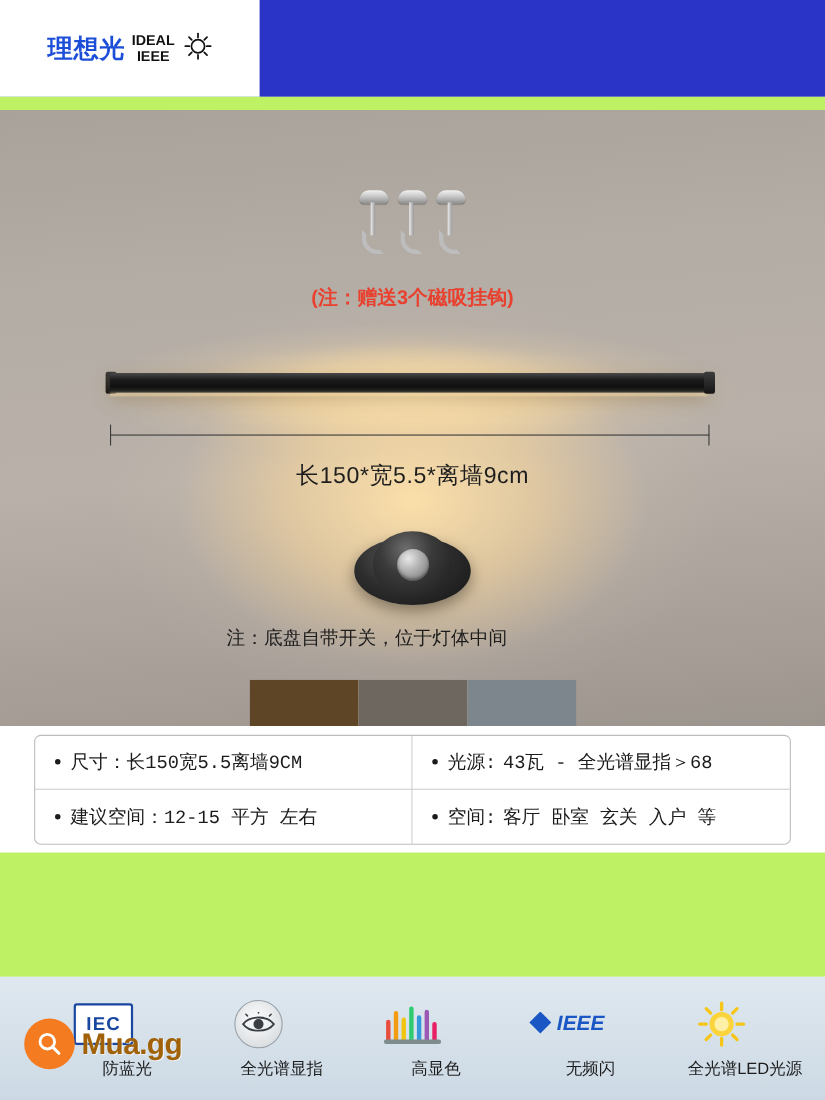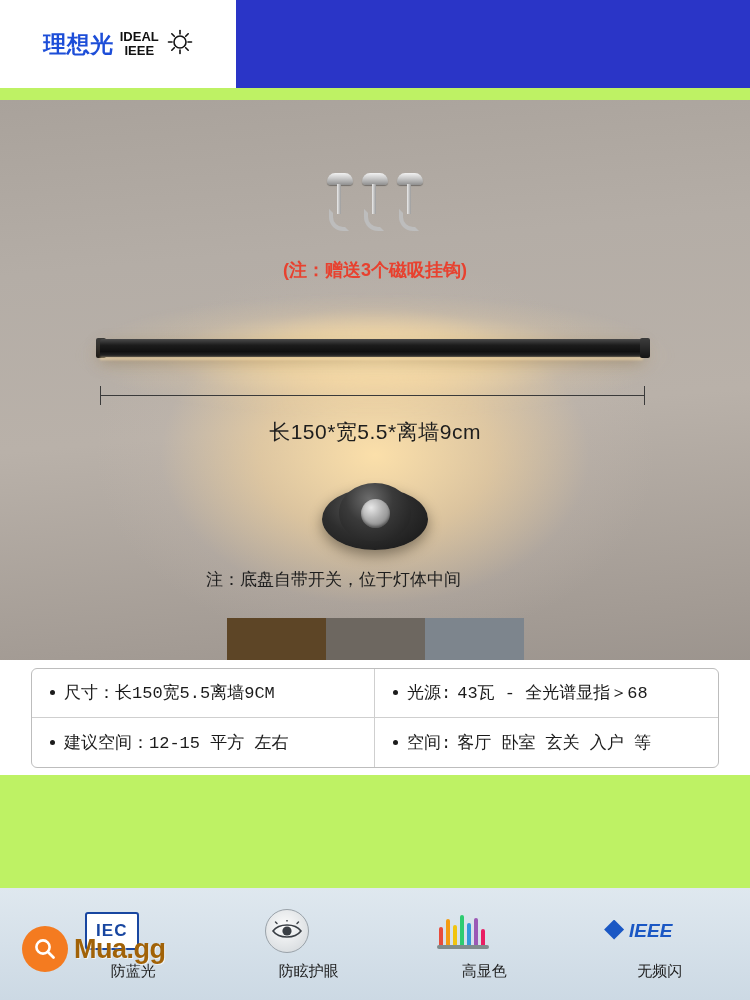--- a/index.html
+++ b/index.html
@@ -520,21 +520,21 @@
             <path d="M2 11 C8 3 24 3 30 11 C24 19 8 19 2 11 Z" fill="none" stroke="#3a3f45" stroke-width="1.6"></path>
             <circle cx="16" cy="11" r="4.6" fill="#3a3f45"></circle>
             <g stroke="#3a3f45" stroke-width="1.4" stroke-linecap="round">
               <line x1="16" y1="1" x2="16" y2="-1"></line>
               <line x1="6" y1="3.5" x2="4.5" y2="2"></line>
               <line x1="26" y1="3.5" x2="27.5" y2="2"></line>
             </g>
           </svg>
         </div>
       </div>
-      <div class="feature-label">防眩护眼</div>
+      <div class="feature-label">全光谱显指</div>
     </div>
 
     <div class="feature">
       <div class="feature-icon">
         <svg width="56" height="40" viewBox="0 0 56 40">
           <g stroke-width="4" stroke-linecap="round">
             <line x1="6" y1="34" x2="6" y2="18" stroke="#e74c3c"></line>
             <line x1="13" y1="34" x2="13" y2="10" stroke="#f39c12"></line>
             <line x1="20" y1="34" x2="20" y2="16" stroke="#f1c40f"></line>
             <line x1="27" y1="34" x2="27" y2="6" stroke="#2ecc71"></line>
@@ -551,20 +551,39 @@
     <div class="feature">
       <div class="feature-icon">
         <div class="ieee-badge">
           <span class="ieee-mark"></span>
           <span>IEEE</span>
         </div>
       </div>
       <div class="feature-label">无频闪</div>
     </div>
 
+    <div class="feature">
+      <div class="feature-icon">
+        <svg width="48" height="44" viewBox="0 0 48 44">
+          <g stroke="#f5c518" stroke-width="3" stroke-linecap="round">
+            <line x1="24" y1="3" x2="24" y2="9"></line>
+            <line x1="24" y1="35" x2="24" y2="41"></line>
+            <line x1="4" y1="22" x2="10" y2="22"></line>
+            <line x1="38" y1="22" x2="44" y2="22"></line>
+            <line x1="10" y1="8" x2="14" y2="12"></line>
+            <line x1="34" y1="32" x2="38" y2="36"></line>
+            <line x1="10" y1="36" x2="14" y2="32"></line>
+            <line x1="34" y1="12" x2="38" y2="8"></line>
+          </g>
+          <circle cx="24" cy="22" r="11" fill="#fbd33b"></circle>
+          <circle cx="24" cy="22" r="6.5" fill="#fff0a8"></circle>
+        </svg>
+      </div>
+      <div class="feature-label">全光谱LED光源</div>
+    </div>
 
   </div>
 
   <div class="watermark">
     <div class="wm-circle">
       <svg width="26" height="26" viewBox="0 0 26 26">
         <circle cx="11" cy="11" r="6.6" fill="none" stroke="#ffffff" stroke-width="2.6"></circle>
         <line x1="16" y1="16" x2="21.5" y2="21.5" stroke="#ffffff" stroke-width="2.8" stroke-linecap="round"></line>
       </svg>
     </div>

